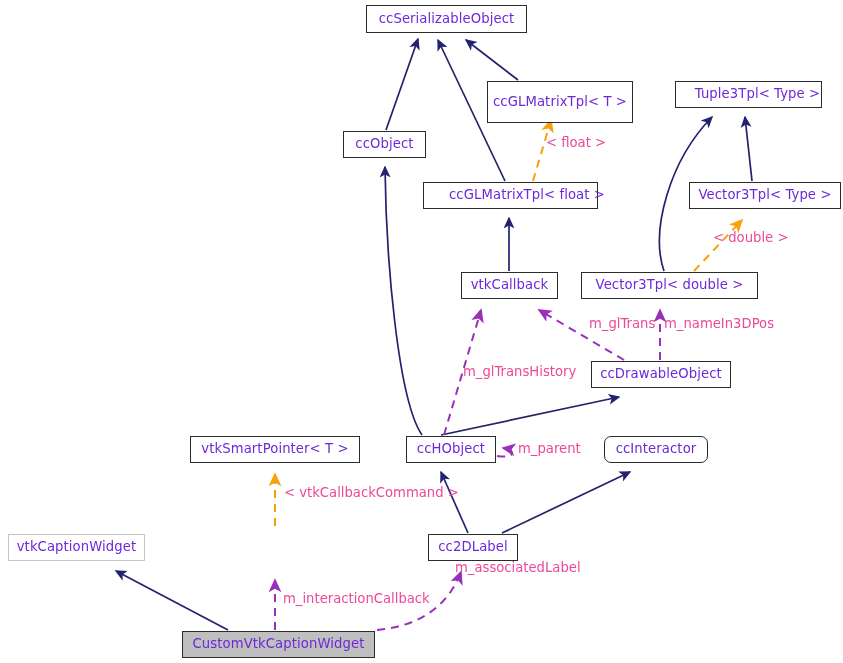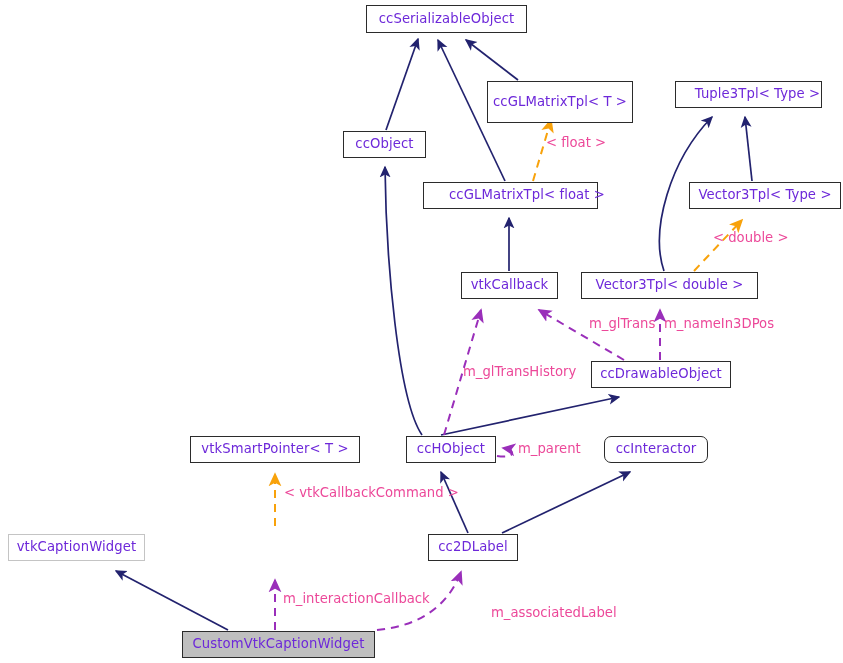--- a/index.html
+++ b/index.html
@@ -194,15 +194,15 @@
   <div class="edge-label" style="left:664px; top:316px;">m_nameIn3DPos</div>
 
   <div class="edge-label" style="left:463px; top:364px;">m_glTransHistory</div>
 
   <div class="edge-label" style="left:518px; top:441px;">m_parent</div>
 
   <div class="edge-label" style="left:284px; top:485px;">&lt; vtkCallbackCommand &gt;</div>
 
   <div class="edge-label" style="left:283px; top:591px;">m_interactionCallback</div>
 
-  <div class="edge-label" style="left:455px; top:605px;margin-left:36px;">m_associatedLabel</div>
+  <div class="edge-label" style="left:455px; top:560px;">m_associatedLabel</div>
 
 </div>
 
 </body></html>

